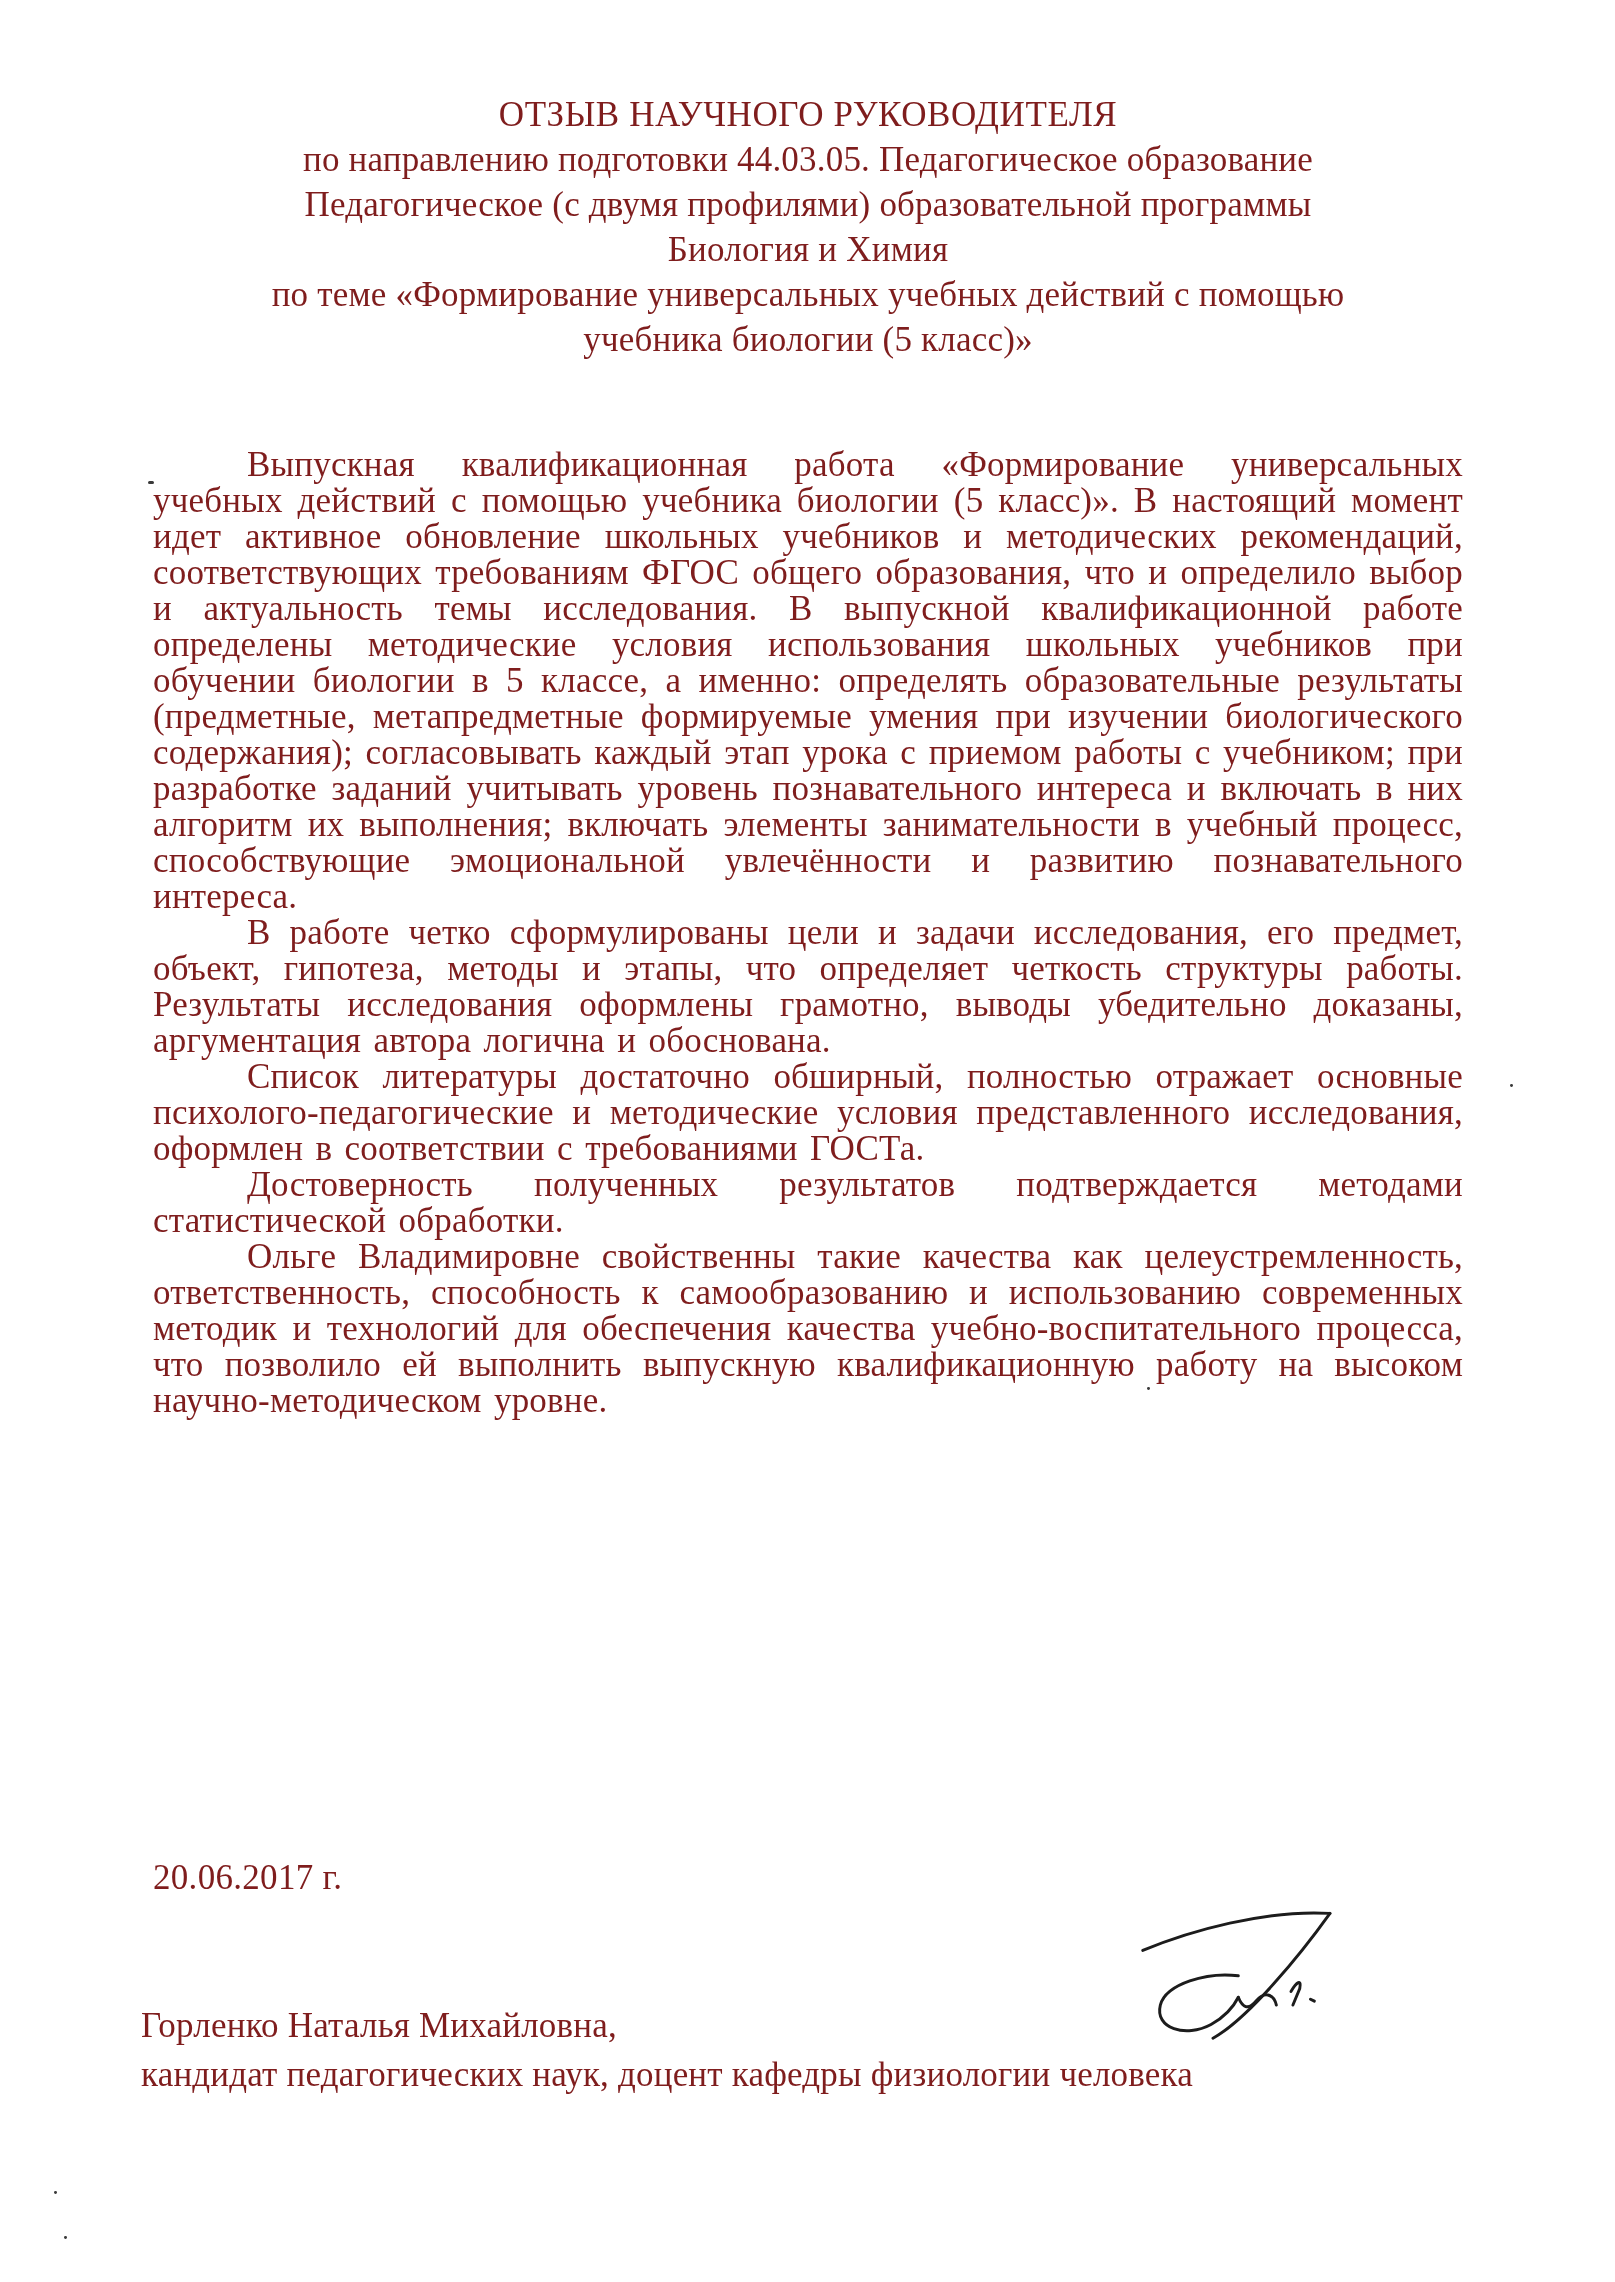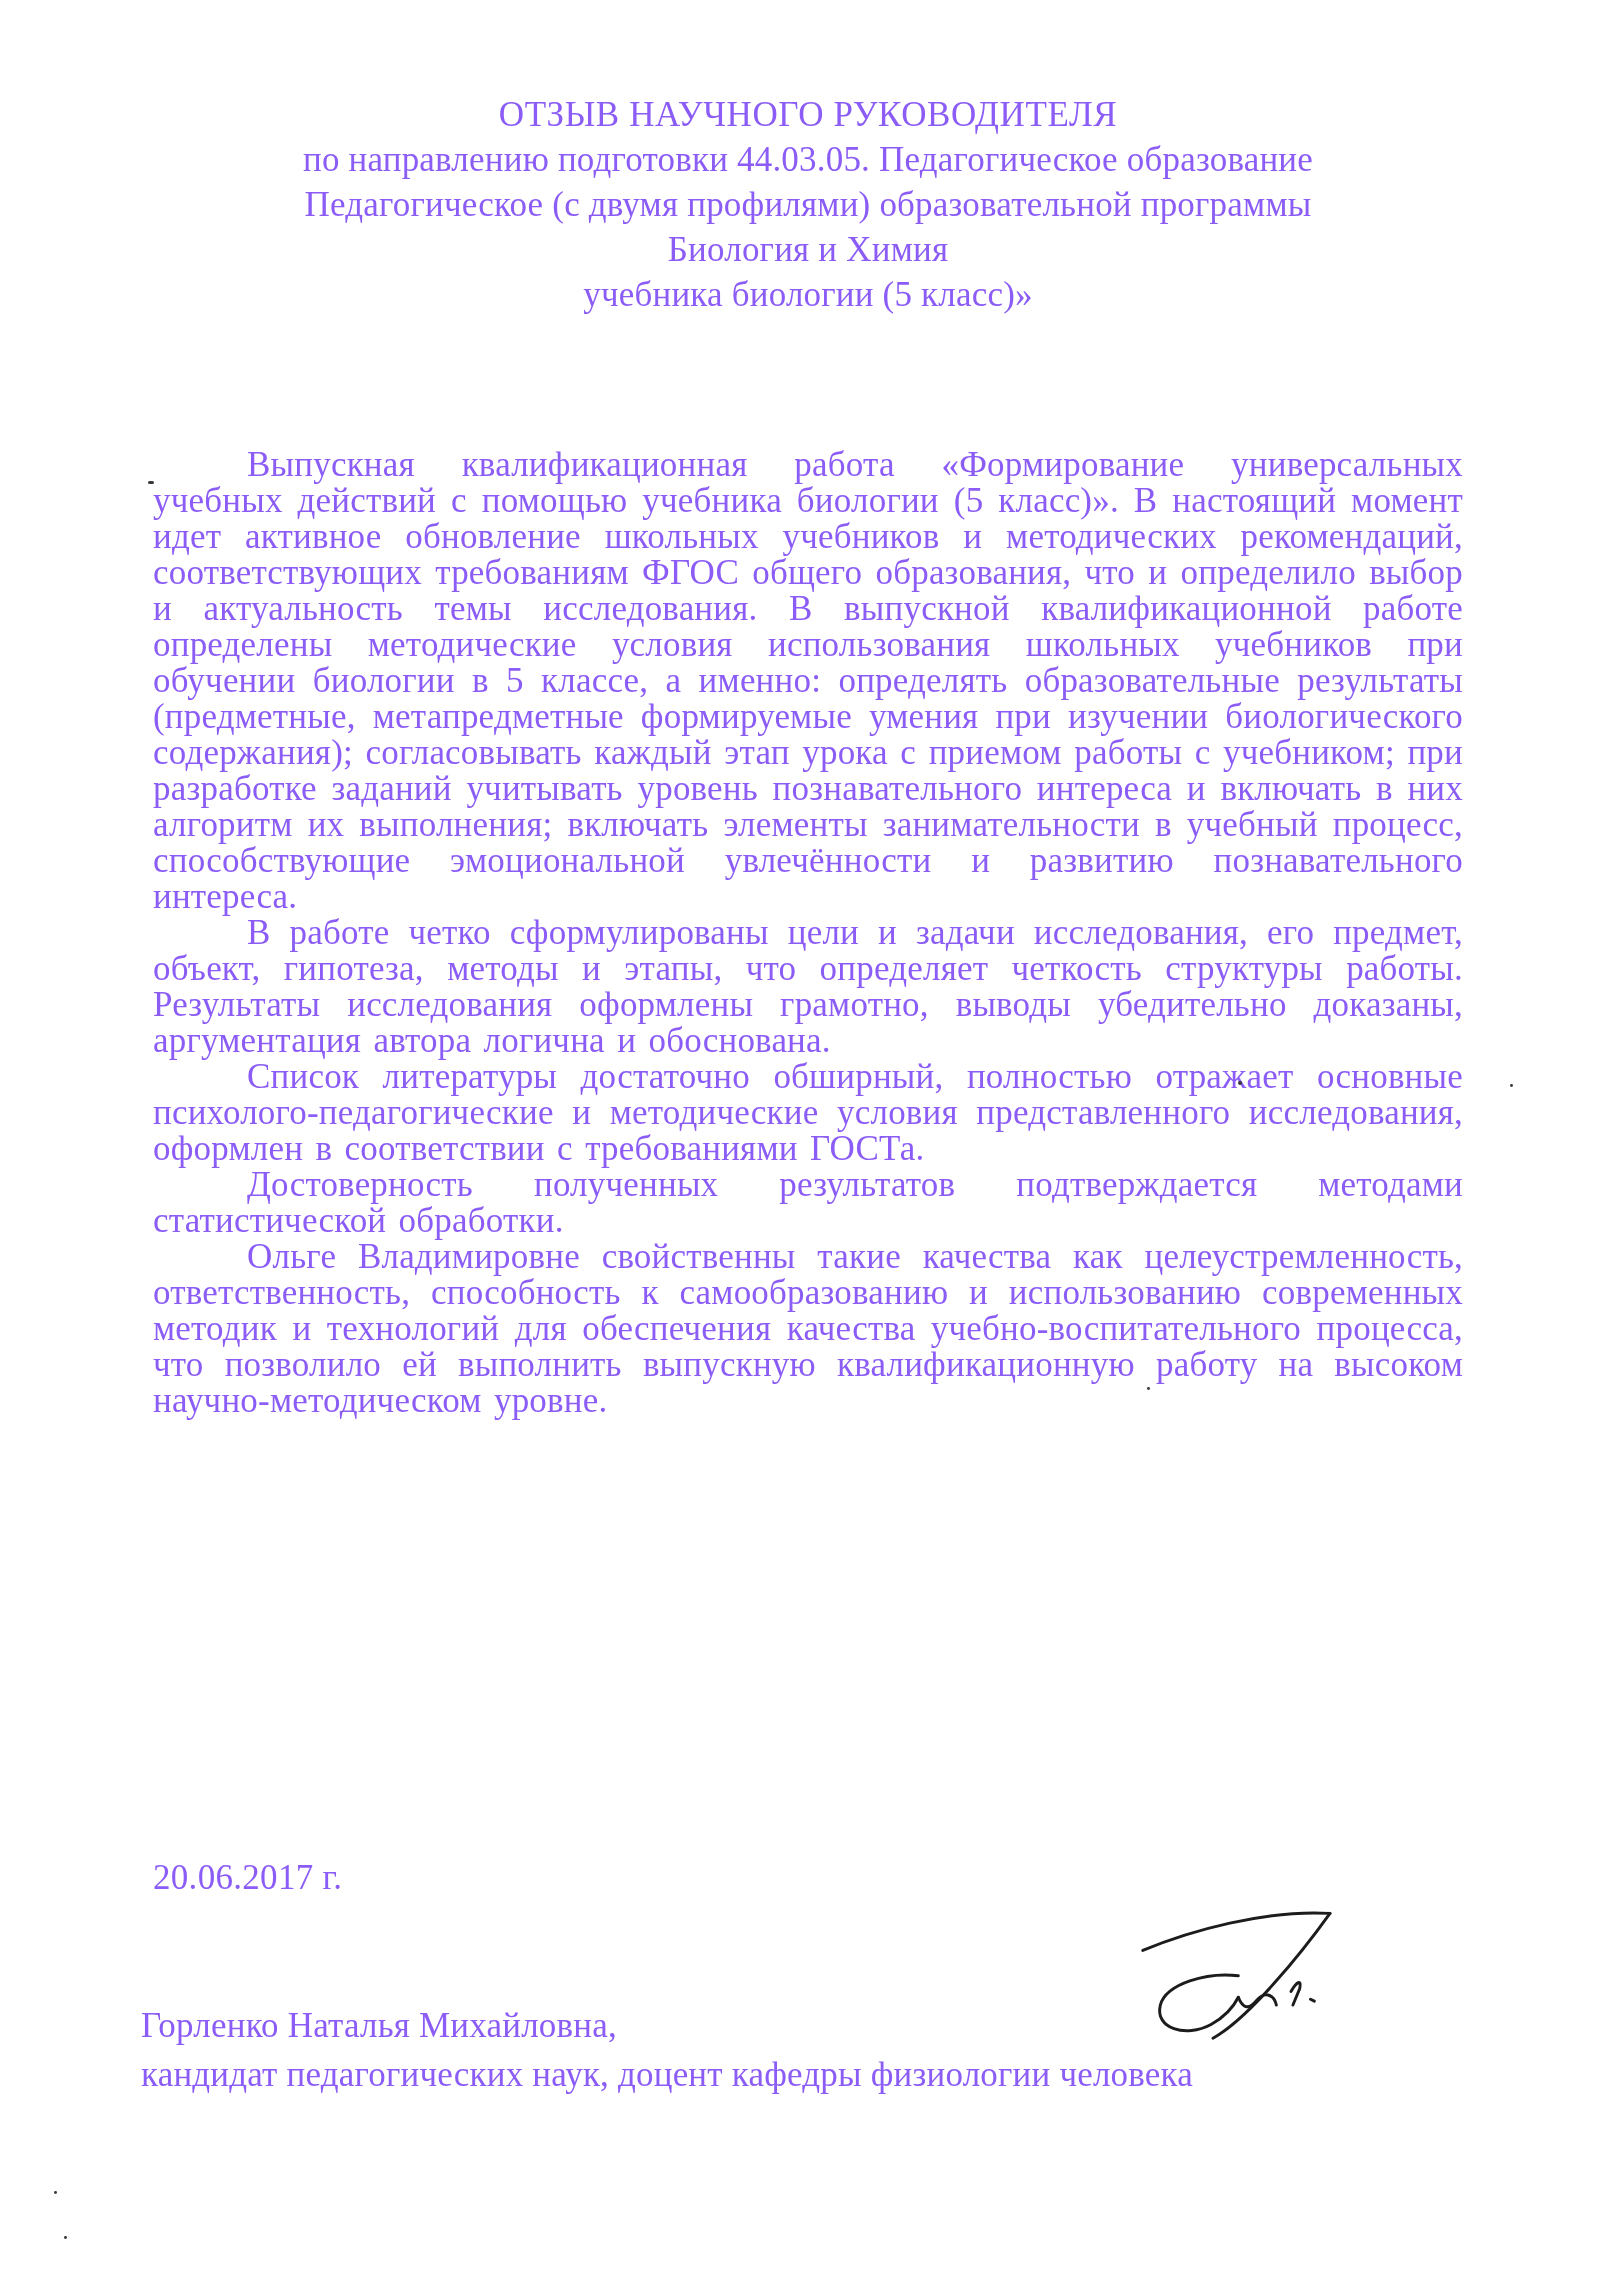--- a/index.html
+++ b/index.html
@@ -2,21 +2,21 @@
 <html lang="ru"><head>
 <meta charset="utf-8">
 <style>
   html, body { margin:0; padding:0; background:#e8e8e8; }
   .page {
     position:relative;
     width:1616px; height:2282px;
     margin:0 auto;
     background:#ffffff;
     font-family:"Liberation Serif", serif;
-    color:#8b5cf6;
+    color:#7f1d1d;
     overflow:hidden;
   }
   
   .page * { -webkit-font-smoothing:none; }
 
   .doc-header {
     position:absolute;
     top:92px; left:153px; width:1310px;
     text-align:center;
     font-size:35px; line-height:45px;
@@ -73,20 +73,21 @@
 </head>
 <body>
 
 <div class="page">
 
   <div class="doc-header">
     <div class="doc-title">ОТЗЫВ НАУЧНОГО РУКОВОДИТЕЛЯ</div>
     <div class="header-line">по направлению подготовки 44.03.05. Педагогическое образование</div>
     <div class="header-line">Педагогическое (с двумя профилями) образовательной программы</div>
     <div class="header-line">Биология  и Химия</div>
+    <div class="header-line">по теме «Формирование универсальных учебных действий с помощью</div>
     <div class="header-line">учебника биологии (5 класс)»</div>
   </div>
 
   <div class="doc-body">
     <p>Выпускная квалификационная работа «Формирование универсальных учебных действий с помощью учебника биологии (5 класс)».  В настоящий момент идет активное обновление школьных учебников и методических рекомендаций, соответствующих требованиям ФГОС общего образования, что и определило выбор и актуальность темы исследования. В выпускной квалификационной работе определены методические условия использования школьных учебников при обучении биологии в 5 классе, а именно: определять образовательные результаты (предметные, метапредметные формируемые умения при изучении биологического содержания); согласовывать каждый этап урока с приемом работы с учебником; при разработке заданий учитывать уровень познавательного интереса и включать в них алгоритм их выполнения; включать элементы занимательности в учебный процесс, способствующие эмоциональной увлечённости и развитию познавательного интереса.</p>
     <p>В работе четко сформулированы цели и задачи исследования, его предмет, объект, гипотеза, методы и этапы, что определяет четкость структуры работы. Результаты исследования оформлены грамотно, выводы убедительно доказаны, аргументация автора логична и обоснована.</p>
     <p>Список литературы достаточно обширный, полностью отражает основные психолого-педагогические и методические условия представленного исследования, оформлен в соответствии с требованиями ГОСТа.</p>
     <p>Достоверность полученных результатов подтверждается методами статистической обработки.</p>
     <p>Ольге Владимировне свойственны такие качества как целеустремленность, ответственность, способность к самообразованию и использованию современных методик и технологий для обеспечения качества учебно-воспитательного процесса, что позволило ей выполнить выпускную квалификационную работу на высоком научно-методическом уровне.</p>
   </div>

